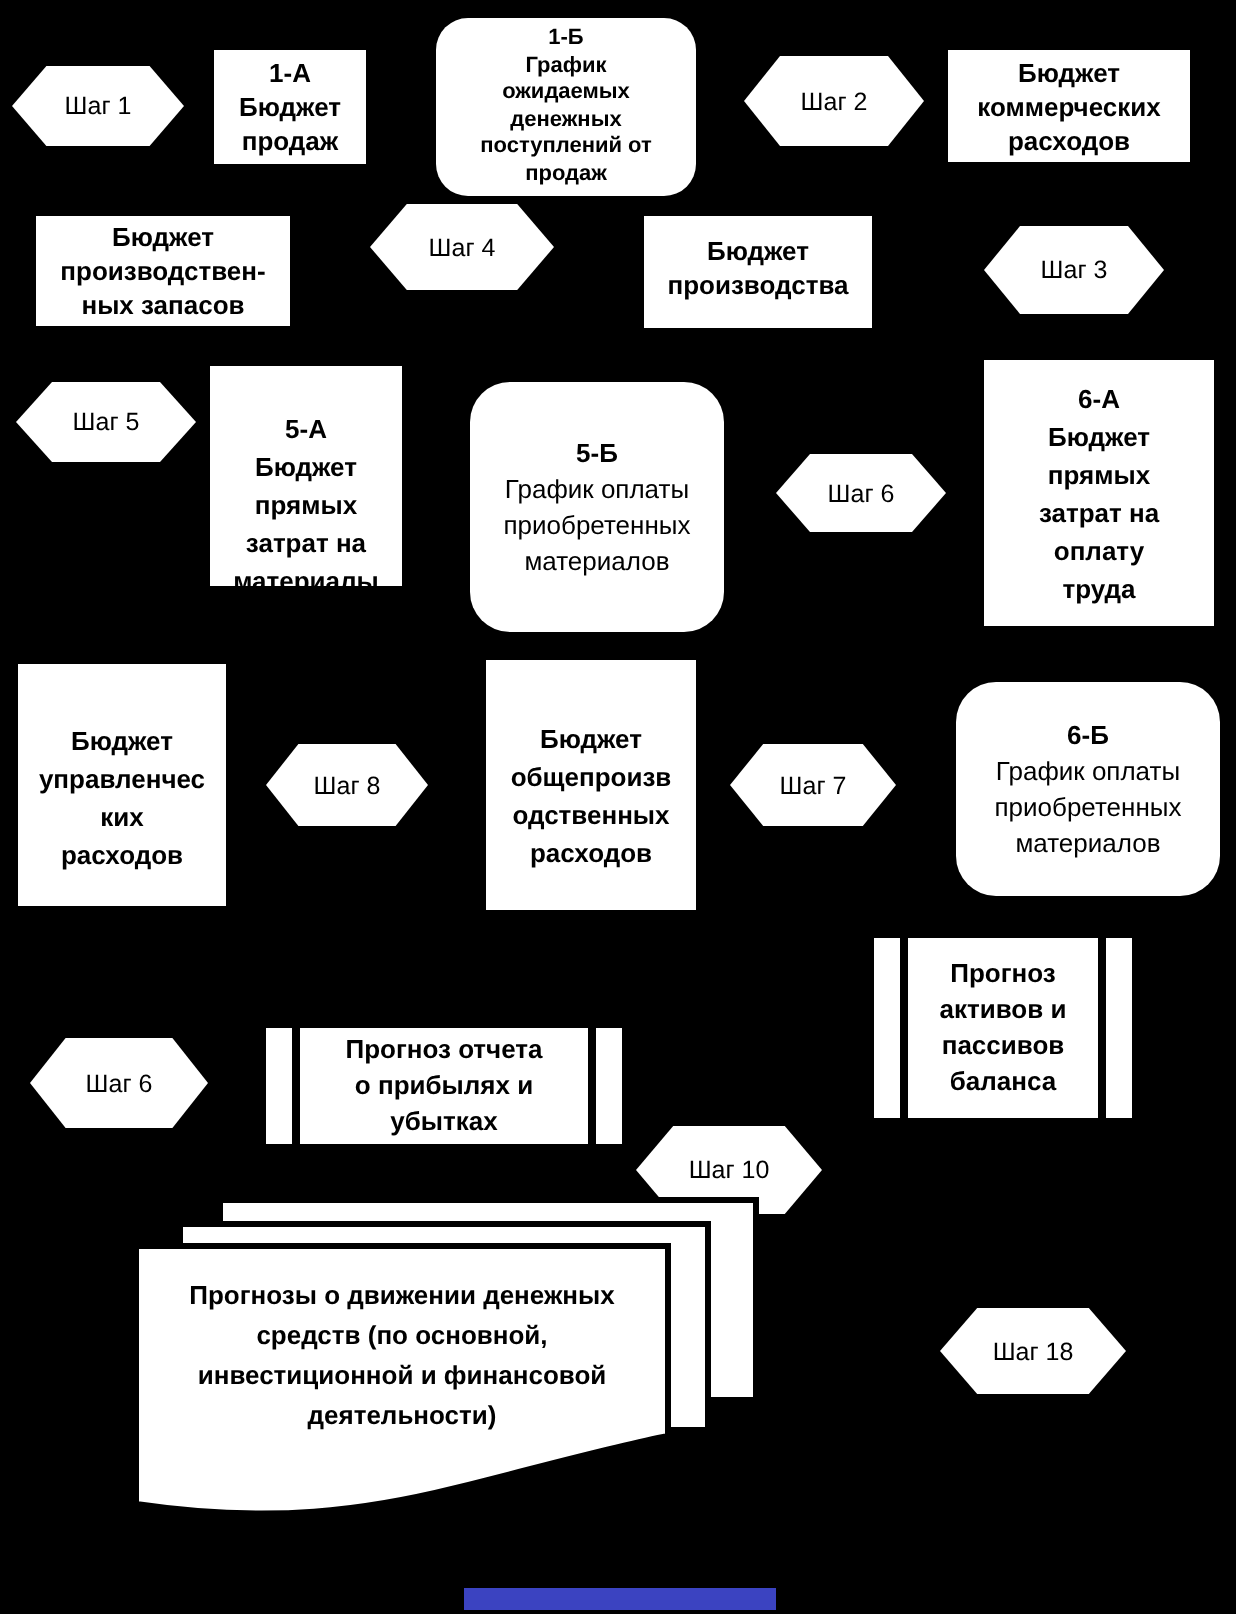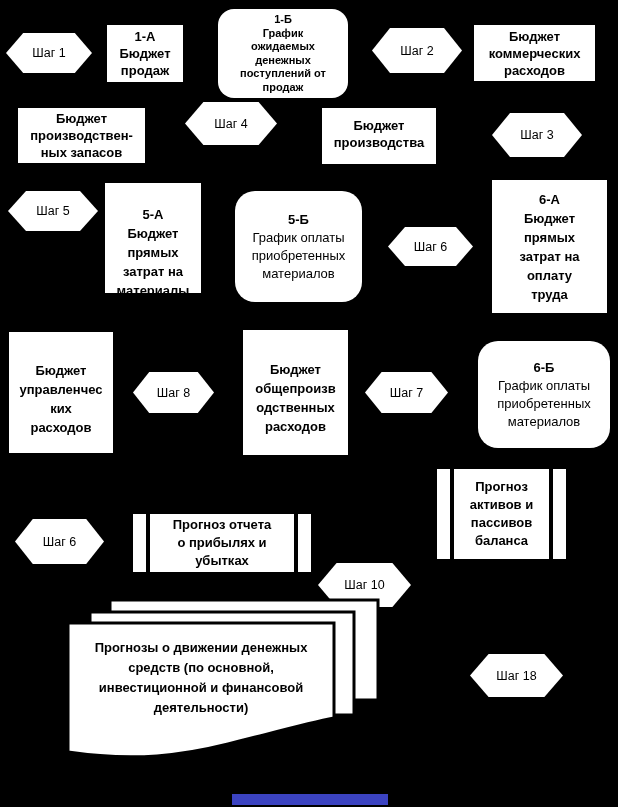--- a/index.html
+++ b/index.html
@@ -25,21 +25,21 @@
   #hex-step2{left:372px;top:28px;width:90px;height:45px;}
   #box-commercial{left:474px;top:25px;width:121px;height:56px;}
   
   #box-inventory{left:18px;top:108px;width:127px;height:55px;}
   #hex-step4{left:185px;top:102px;width:92px;height:43px;}
   #box-production{left:322px;top:108px;width:114px;height:56px;justify-content:flex-start;padding-top:9px;}
   #hex-step3{left:492px;top:113px;width:90px;height:44px;}
   
   #hex-step5{left:8px;top:191px;width:90px;height:40px;}
   #box-5a{left:105px;top:183px;width:96px;height:110px;line-height:19px;padding-top:29px;}
-  #rbox-5b{left:235px;top:191px;width:127px;height:111px;border-radius:20px;}
+  #rbox-5b{left:235px;top:191px;width:127px;height:125px;border-radius:20px;}
   #hex-step6{left:388px;top:227px;width:85px;height:39px;}
   #box-6a{left:492px;top:180px;width:115px;height:133px;line-height:19px;}
   
   #box-admin{left:9px;top:332px;width:104px;height:121px;line-height:19px;padding-top:12px;}
   #hex-step8{left:133px;top:372px;width:81px;height:41px;}
   #box-overhead{left:243px;top:330px;width:105px;height:125px;line-height:19px;padding-top:10px;}
   #hex-step7{left:365px;top:372px;width:83px;height:41px;}
   #rbox-6b{left:478px;top:341px;width:132px;height:107px;border-radius:20px;}
   
   #hex-step9{left:15px;top:519px;width:89px;height:45px;}

